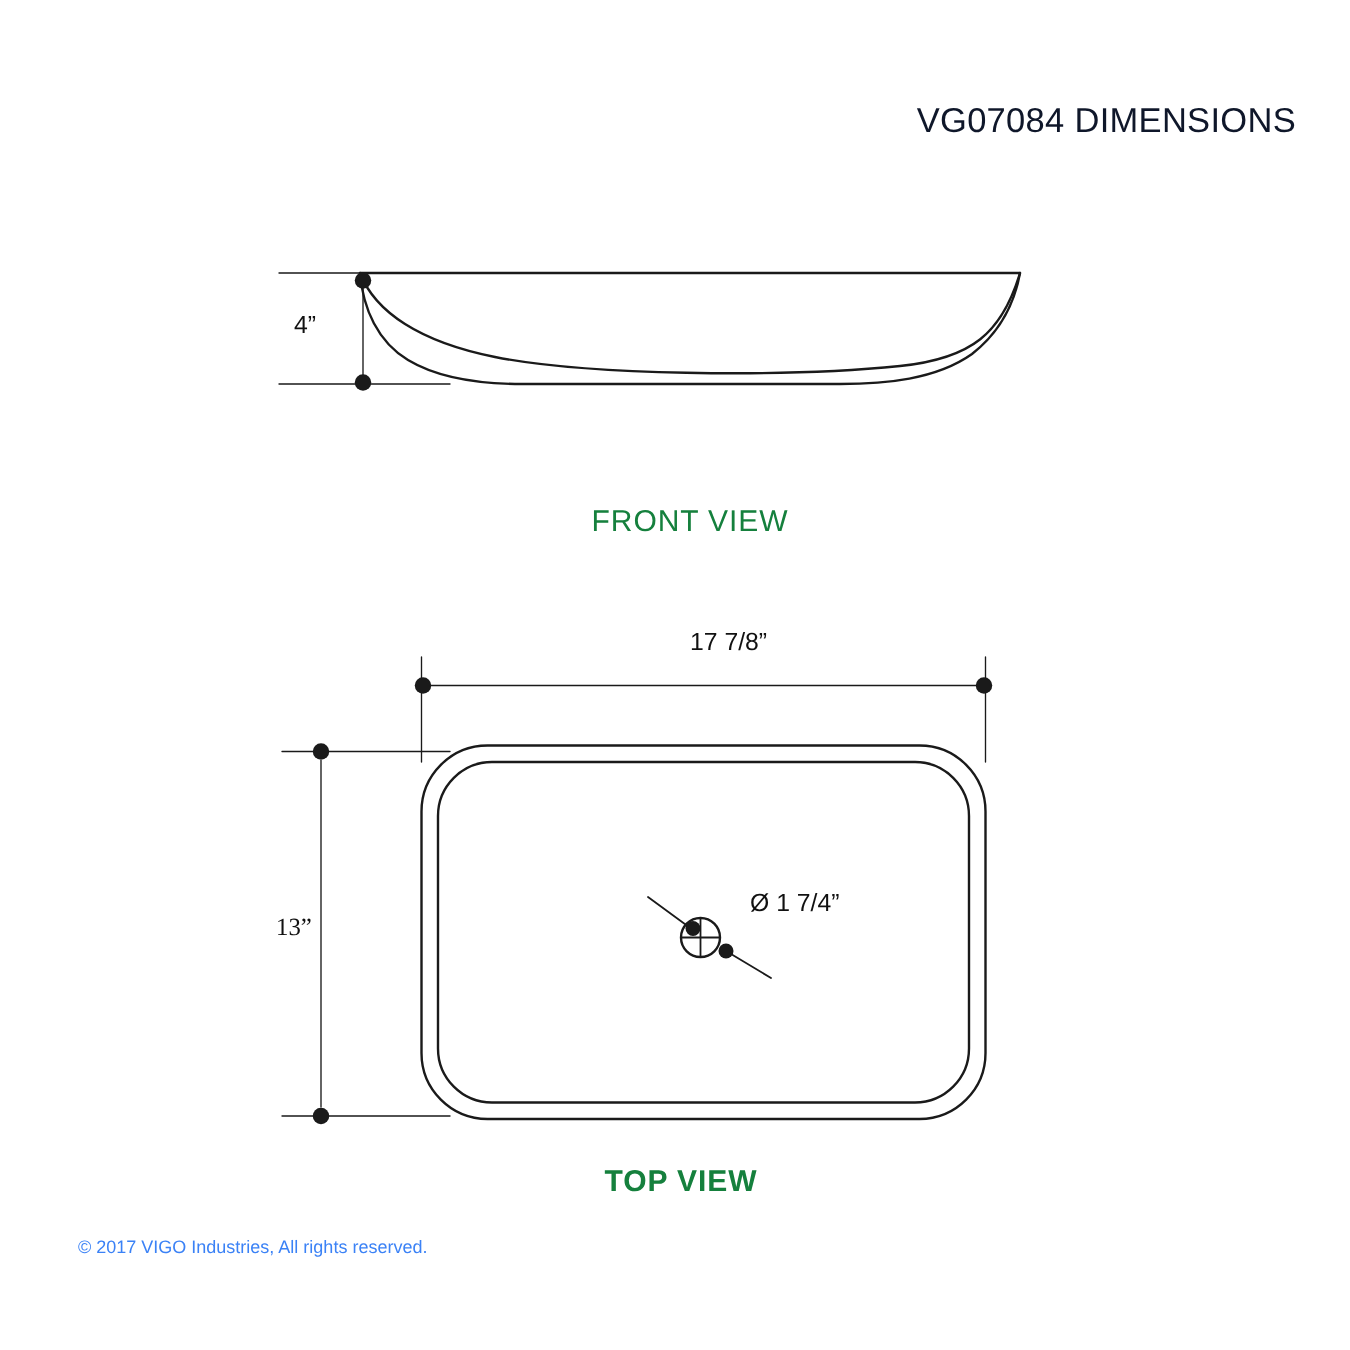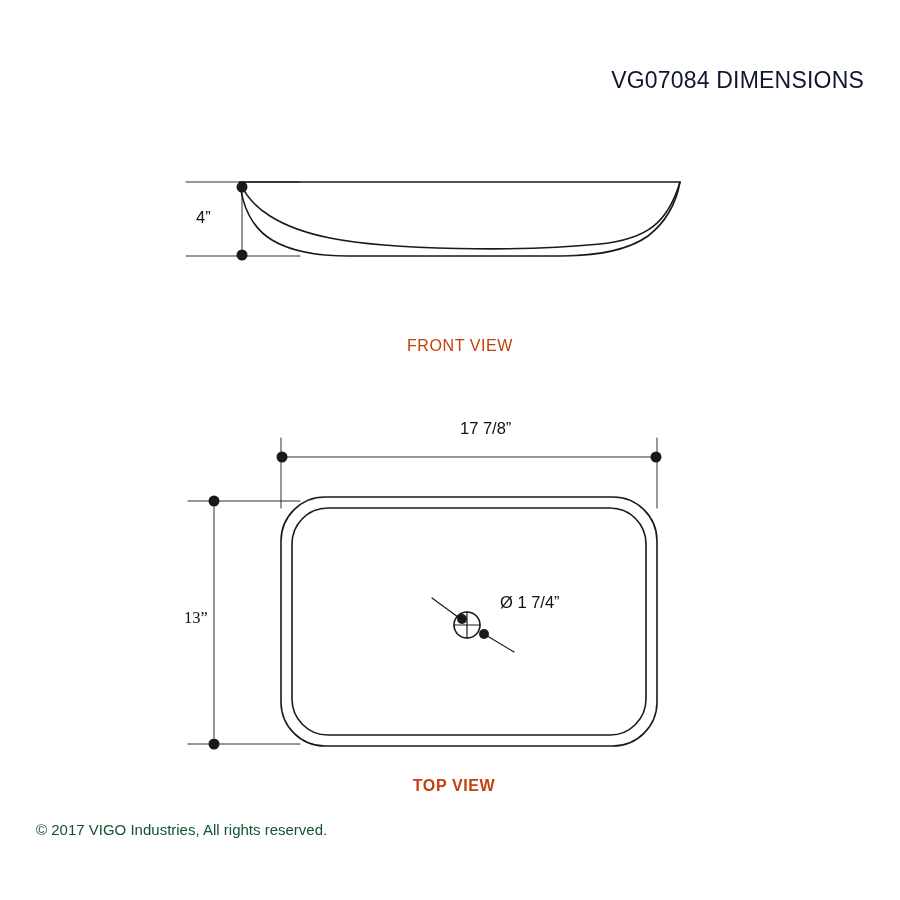--- a/index.html
+++ b/index.html
@@ -55,29 +55,29 @@
     position: absolute;
     right: 36px;
     top: 30px;
     font-size: 23px;
     color: #0f172a;
     letter-spacing: 0.2px;
     margin-top: 29px;
   }
   .footer {
     position: absolute;
-    left: 36px;
+    left: 52px;
     bottom: 42px;
-    font-size: 15px;
-    color: #14532d;
+    font-size: 12px;
+    color: #3b82f6;
   }
   .caption {
     position: absolute;
-    font-size: 16px;
-    color: #c2410c;
+    font-size: 20px;
+    color: #15803d;
     letter-spacing: 0.6px;
     text-align: center;
   }
   .dimlabel {
     position: absolute;
     font-size: 16.5px;
     color: #111111;
   }
   svg.draw {
     position: absolute;

